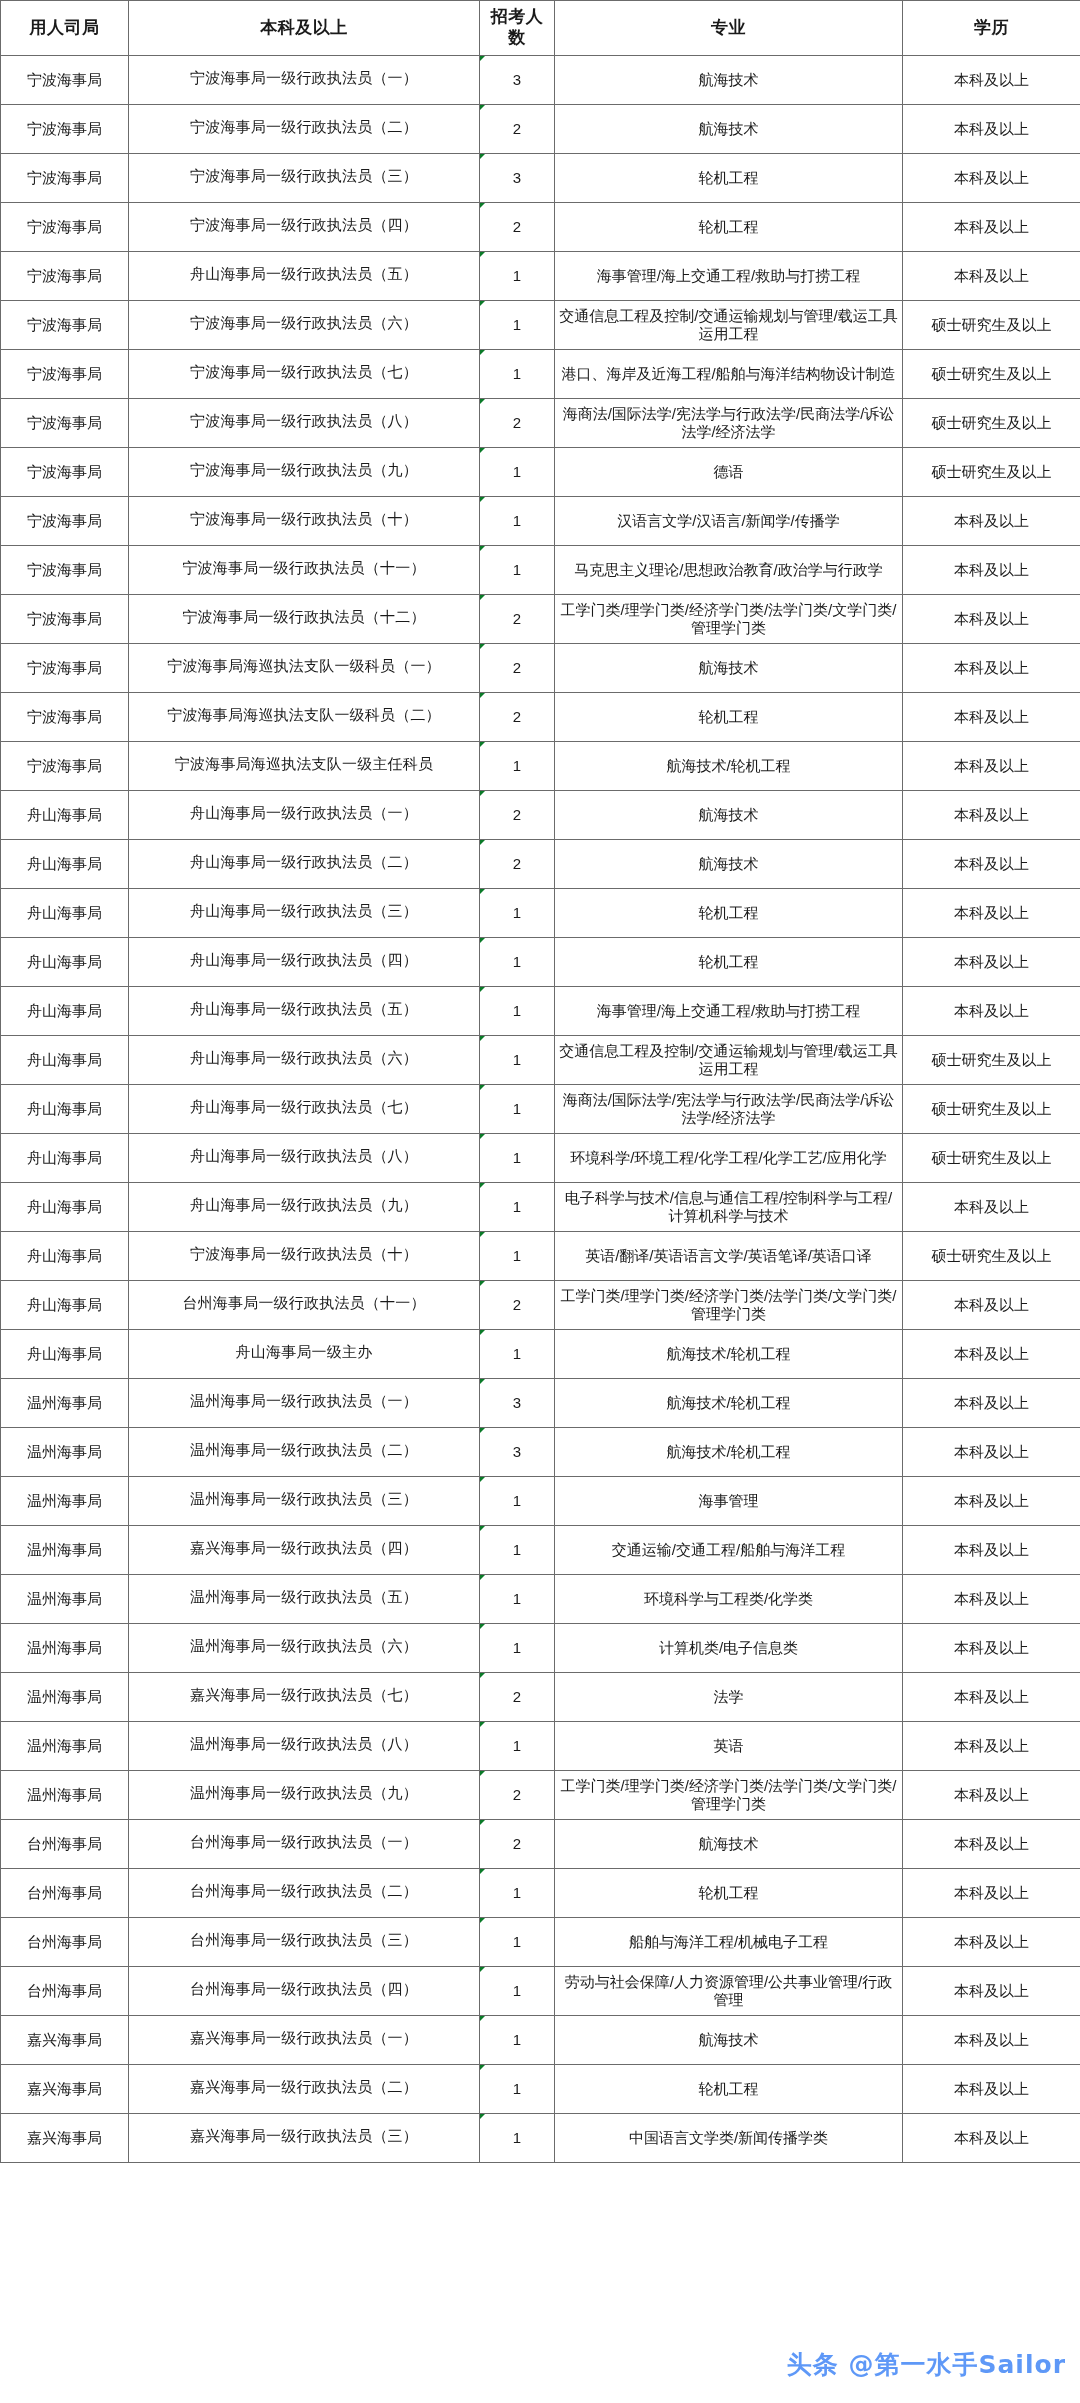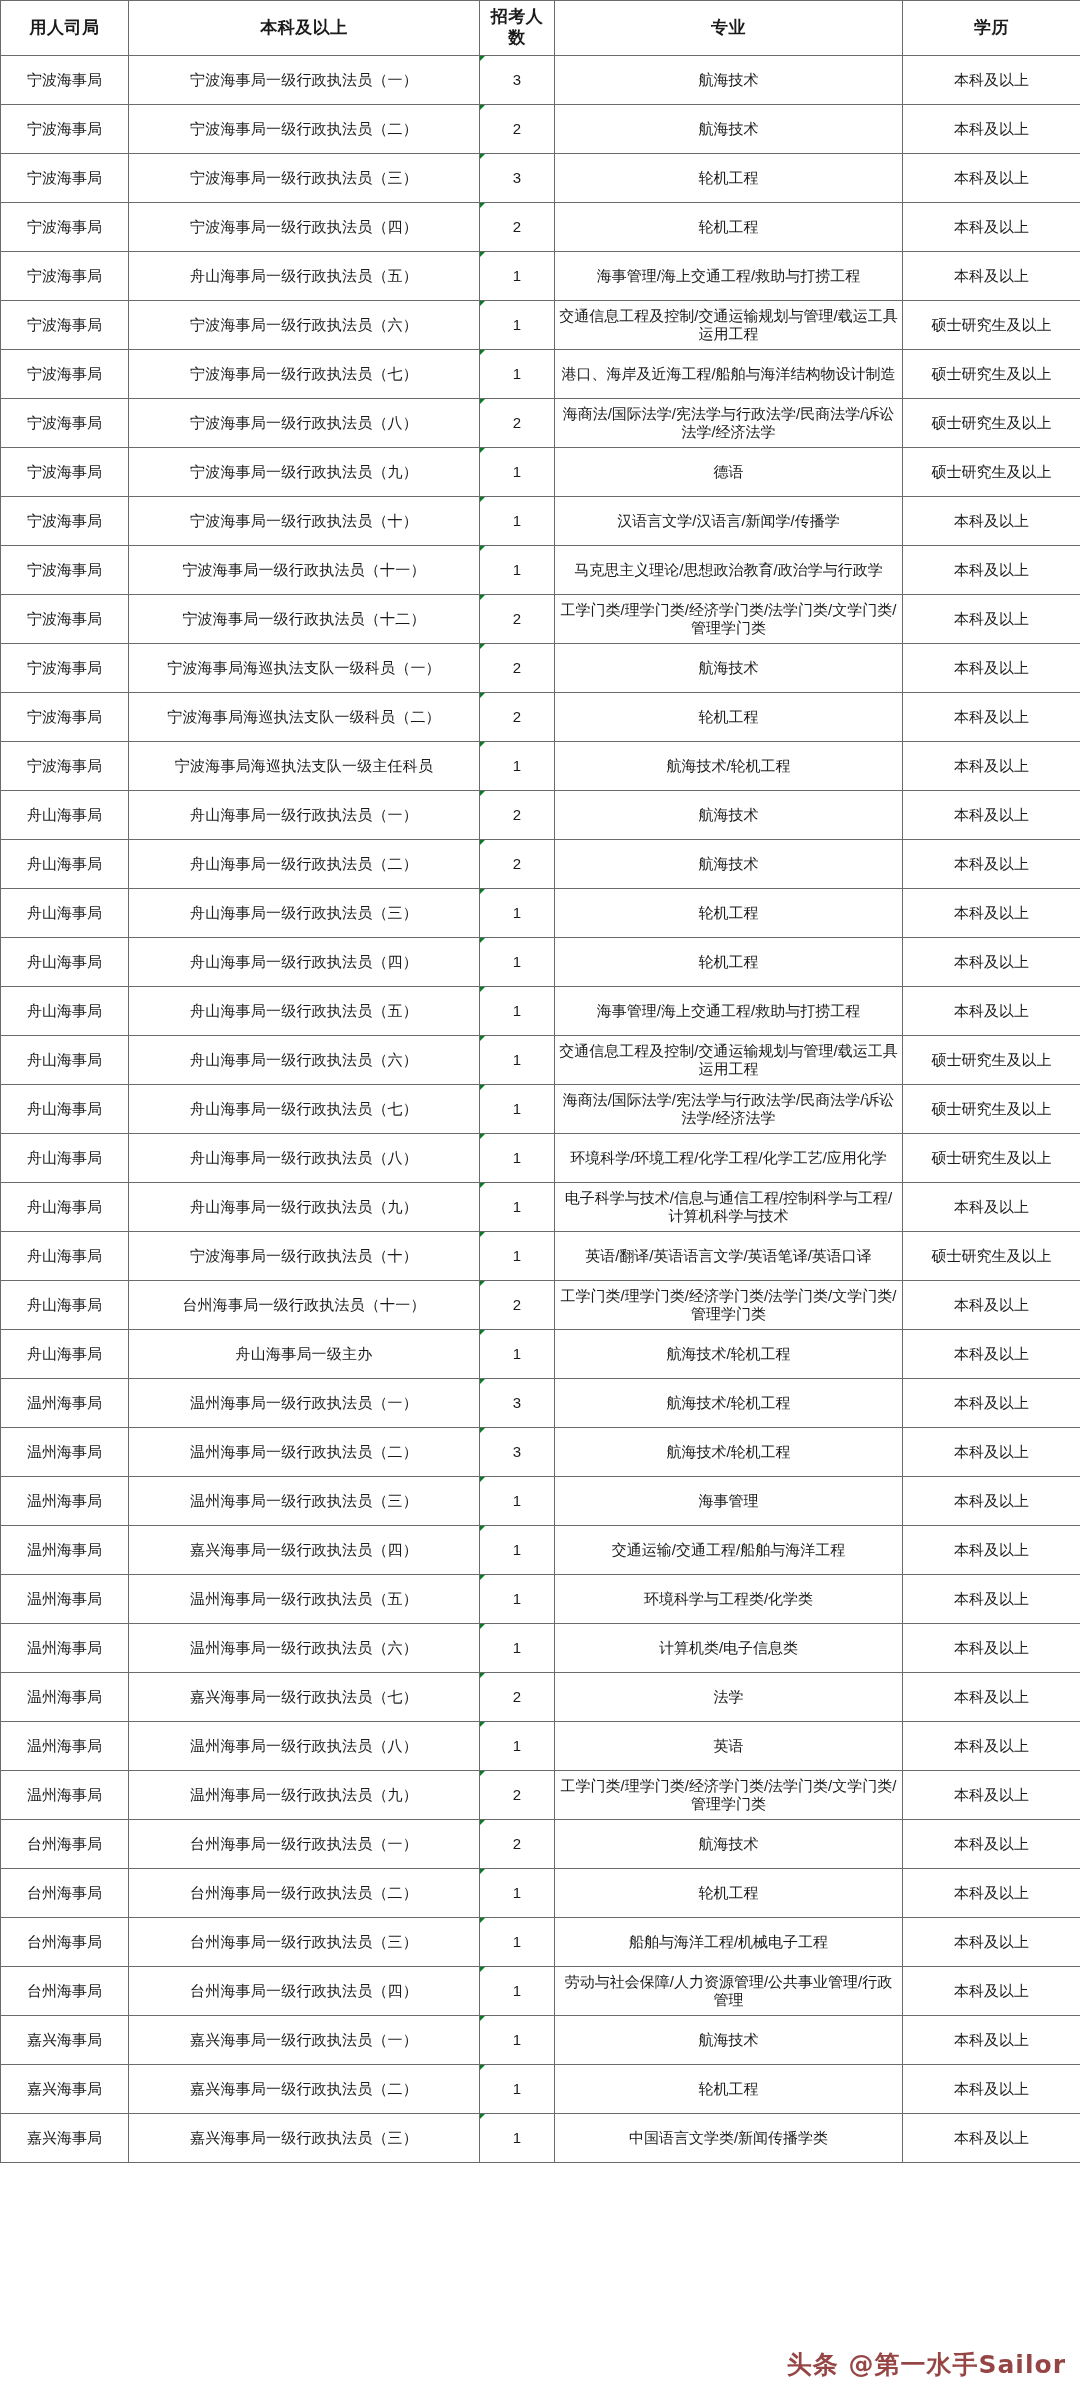--- a/index.html
+++ b/index.html
@@ -48,21 +48,21 @@
     letter-spacing: 0.5px;
   }
 
   #recruit-table tbody td {
     font-weight: normal;
     font-size: 15px;
     height: 44px;
   }
 
   td.col-dept   { font-size: 15px; }
-  td.col-pos    { font-size: 15px; letter-spacing: 0.2px; }
+  td.col-pos    { font-size: 15px; letter-spacing: 0.2px; font-family: Liberation Mono, monospace; }
   td.col-num    { font-size: 15px; }
   td.col-major  { font-size: 14.5px; }
   td.col-edu    { font-size: 15px; }
 
   
   td.col-num { position: relative; }
   td.col-num .marker {
     position: absolute;
     top: 0;
     left: 0;
@@ -71,21 +71,21 @@
     border-left: 5px solid #0a7a28;
     border-bottom: 5px solid transparent;
   }
 
   .watermark {
     position: absolute;
     right: 14px;
     bottom: 22px;
     font-size: 25px;
     font-weight: bold;
-    color: #7f1d1d;
+    color: #3b82f6;
     opacity: 0.82;
     letter-spacing: 1px;
     white-space: nowrap;
     pointer-events: none;
     font-family: "DejaVu Sans", "Liberation Sans", sans-serif;
   }
 </style>
 </head>
 <body>
 

